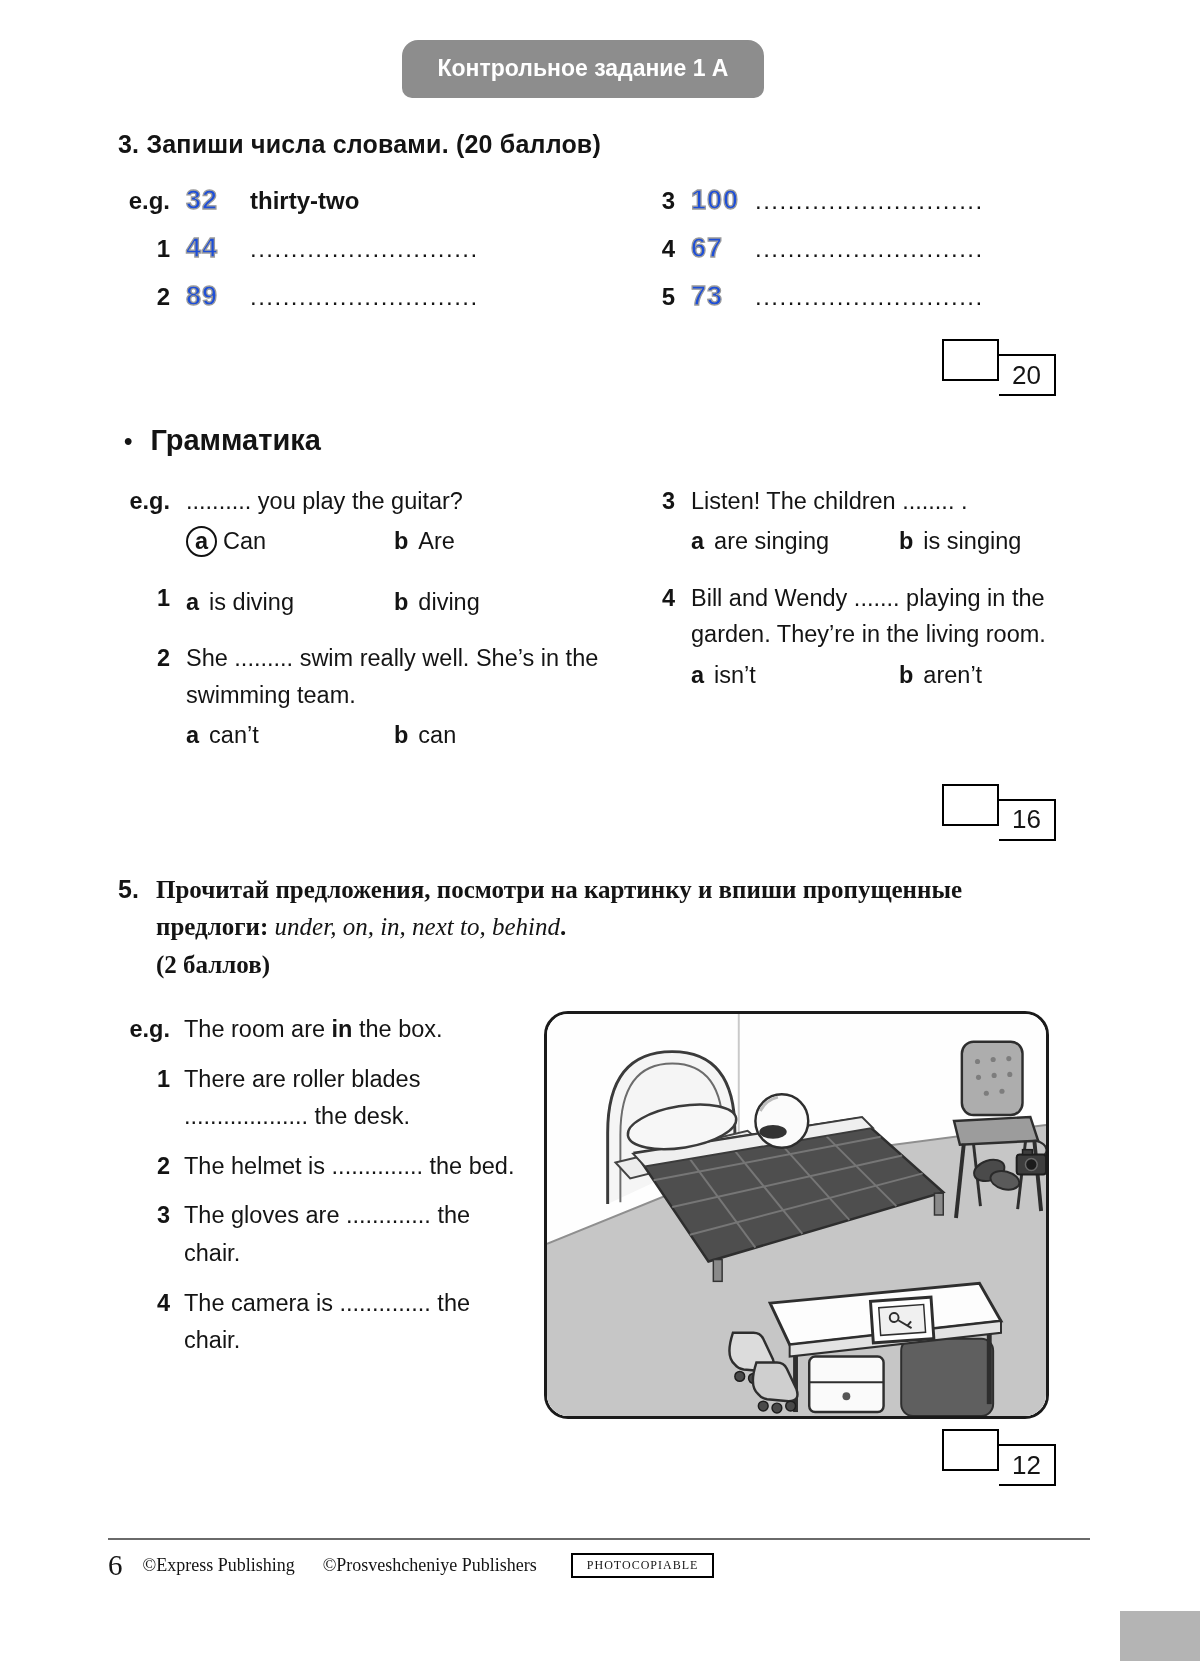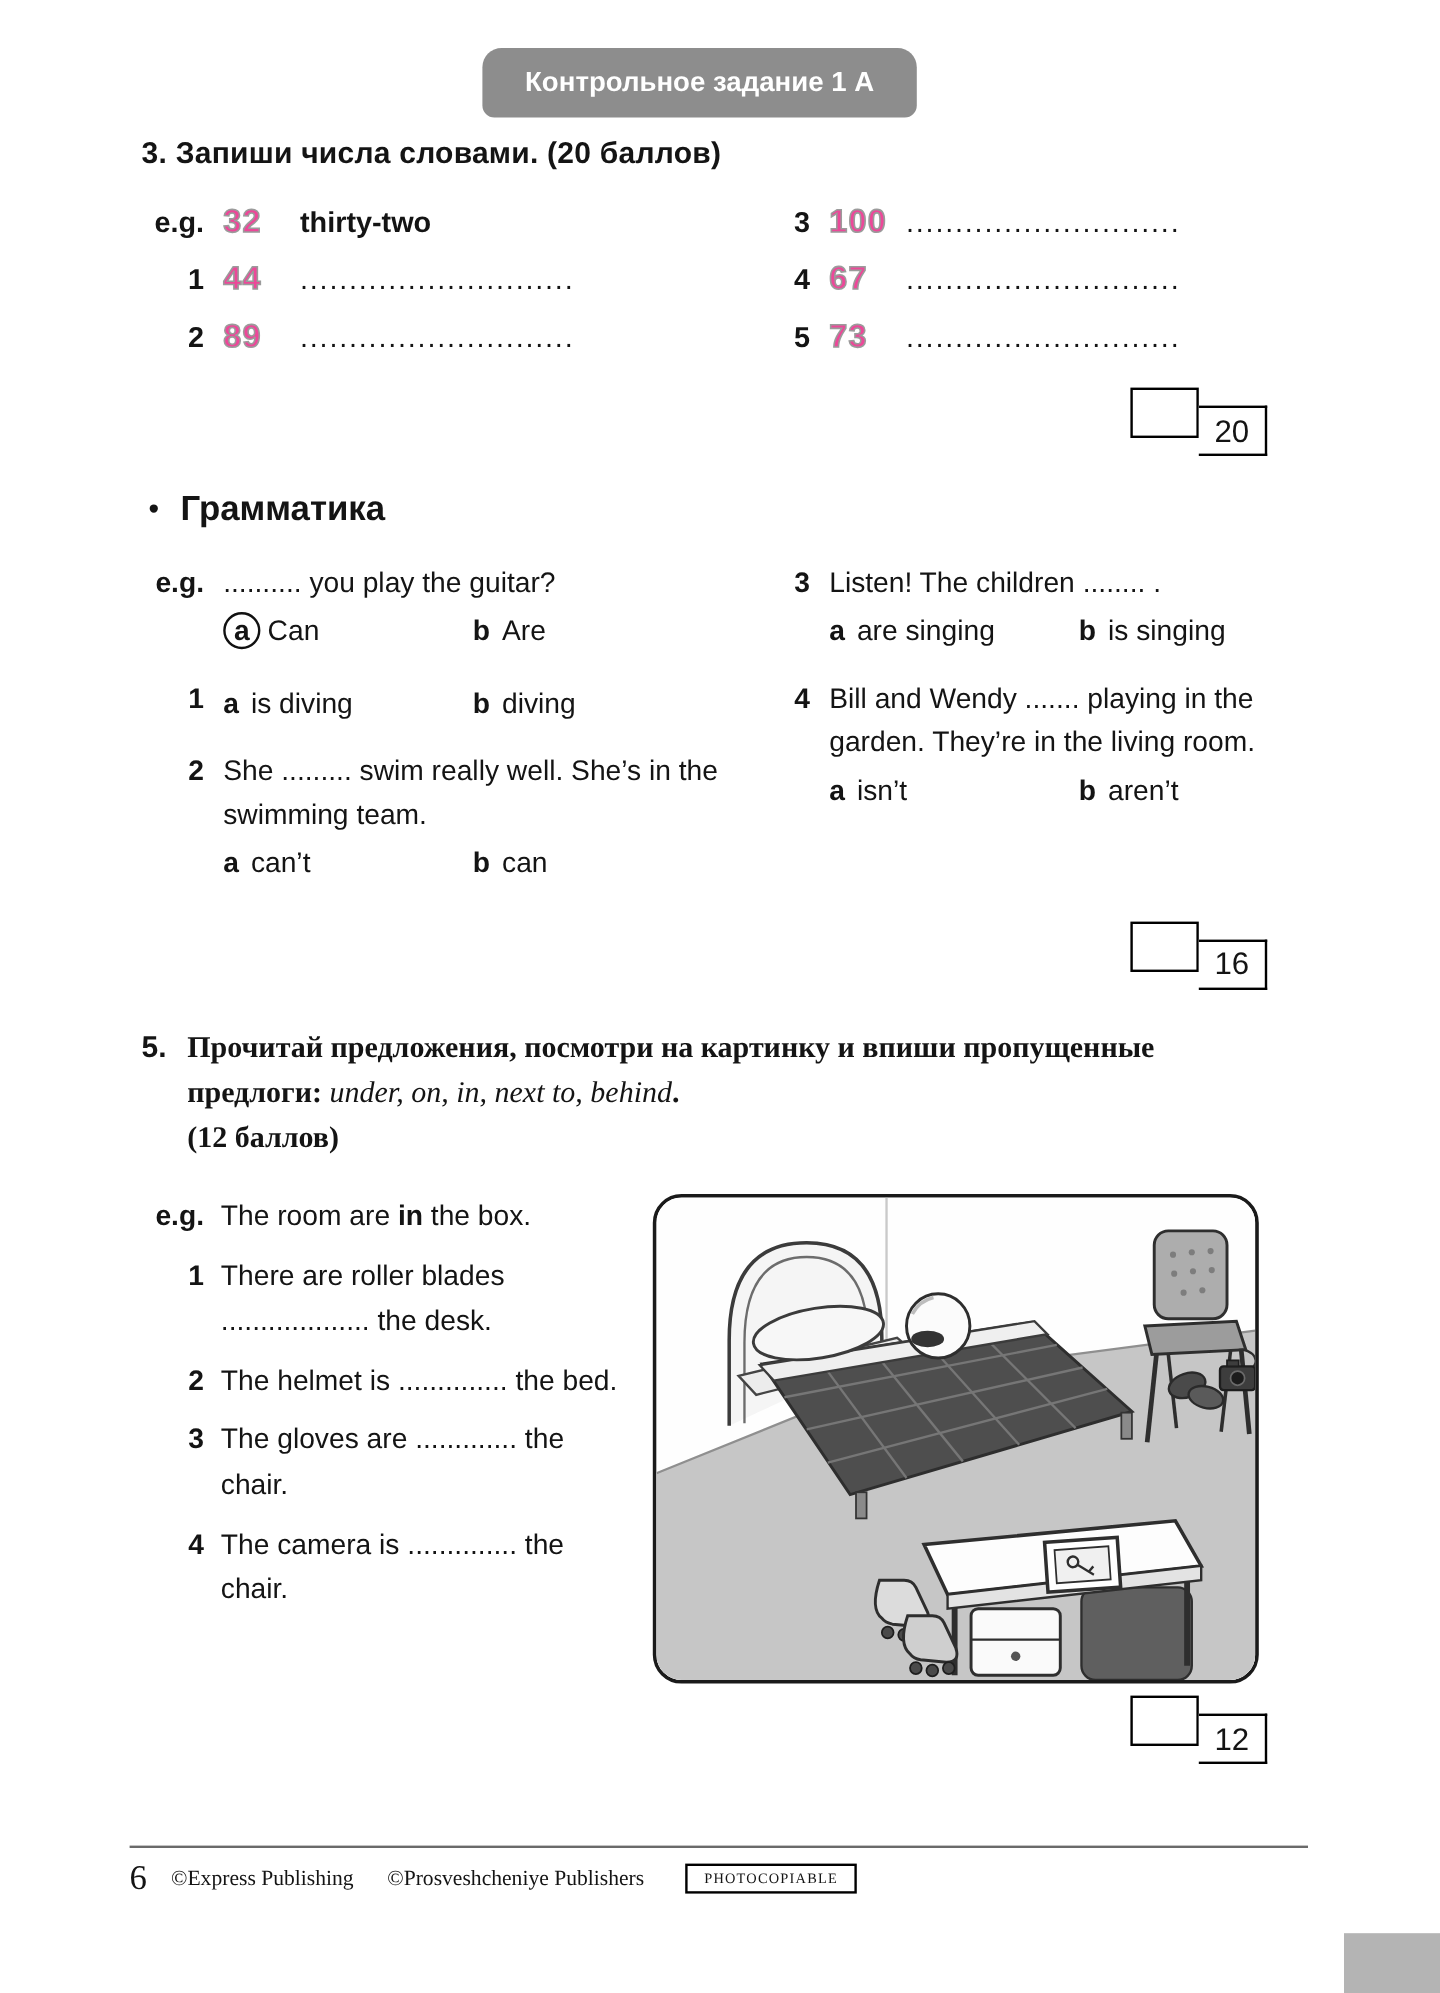--- a/index.html
+++ b/index.html
@@ -4,30 +4,30 @@
 <style>
   * { margin:0; padding:0; box-sizing:border-box; }
   html,body { background:#ffffff; }
   body { font-family:"Liberation Sans", sans-serif; color:#141414; }
   .page { position:relative; width:1200px; height:1661px; background:#fff; overflow:hidden;padding-left:44px; }
 
   .badge { position:absolute; top:40px; left:402px; width:362px; background:#8d8d8d; color:#fff;
            font-size:23px; font-weight:bold; text-align:center; padding:15px 0 16px;
            border-radius:16px 16px 10px 10px; }
 
-  .content { position:absolute; top:114px; left:118px; width:952px; }
+  .content { position:absolute; top:130px; left:118px; width:952px; }
 
   .ex-title { font-size:25px; font-weight:bold; letter-spacing:.2px; }
 
   
   .ex3-grid { display:flex; margin-top:26px; }
   .col-a { width:505px; } .col-b { width:447px; }
   .num-row { display:flex; align-items:baseline; height:48px; font-size:24px; }
   .num-lbl { width:52px; text-align:right; font-weight:bold; margin-right:16px; flex:none; }
-  .hollow { width:64px; flex:none; font-weight:bold; font-size:27px; color:#ec4899;
+  .hollow { width:64px; flex:none; font-weight:bold; font-size:27px; color:#1d4ed8;
             -webkit-text-stroke:1.3px #9b9b9b; letter-spacing:1px; }
   .bold-ans { font-weight:bold; }
   .dots-text { letter-spacing:1.5px; }
 
   
   .scorebox { display:flex; justify-content:flex-end; margin:10px 14px 0 0; }
   .sb-cell { width:57px; height:42px; border:2.5px solid #000; background:#fff;
              display:flex; align-items:center; justify-content:center; font-size:26px; }
   .sb-cell.filled { border-left:0;margin-top:15px; }
 
@@ -233,21 +233,21 @@
 
     <div class="scorebox">
       <div class="sb-cell"></div>
       <div class="sb-cell filled">16</div>
     </div>
 
     <div class="ex5-title">
       <span class="ex5-num">5.</span>
       <div class="ex5-title-text">
         <span>Прочитай предложения, посмотри на картинку и впиши пропущенные предлоги: </span><span class="ex5-italic">under, on, in, next to, behind</span><span>.</span>
-        <div class="ex5-points">(12 баллов)</div>
+        <div class="ex5-points">(2 баллов)</div>
       </div>
     </div>
 
     <div class="ex5-flex">
       <div class="sentences">
         <div class="s-row">
           <span class="s-lbl">e.g.</span>
           <span class="s-text"><span>The room are </span><span class="s-bold">in</span><span> the box.</span></span>
         </div>
         <div class="s-row">

